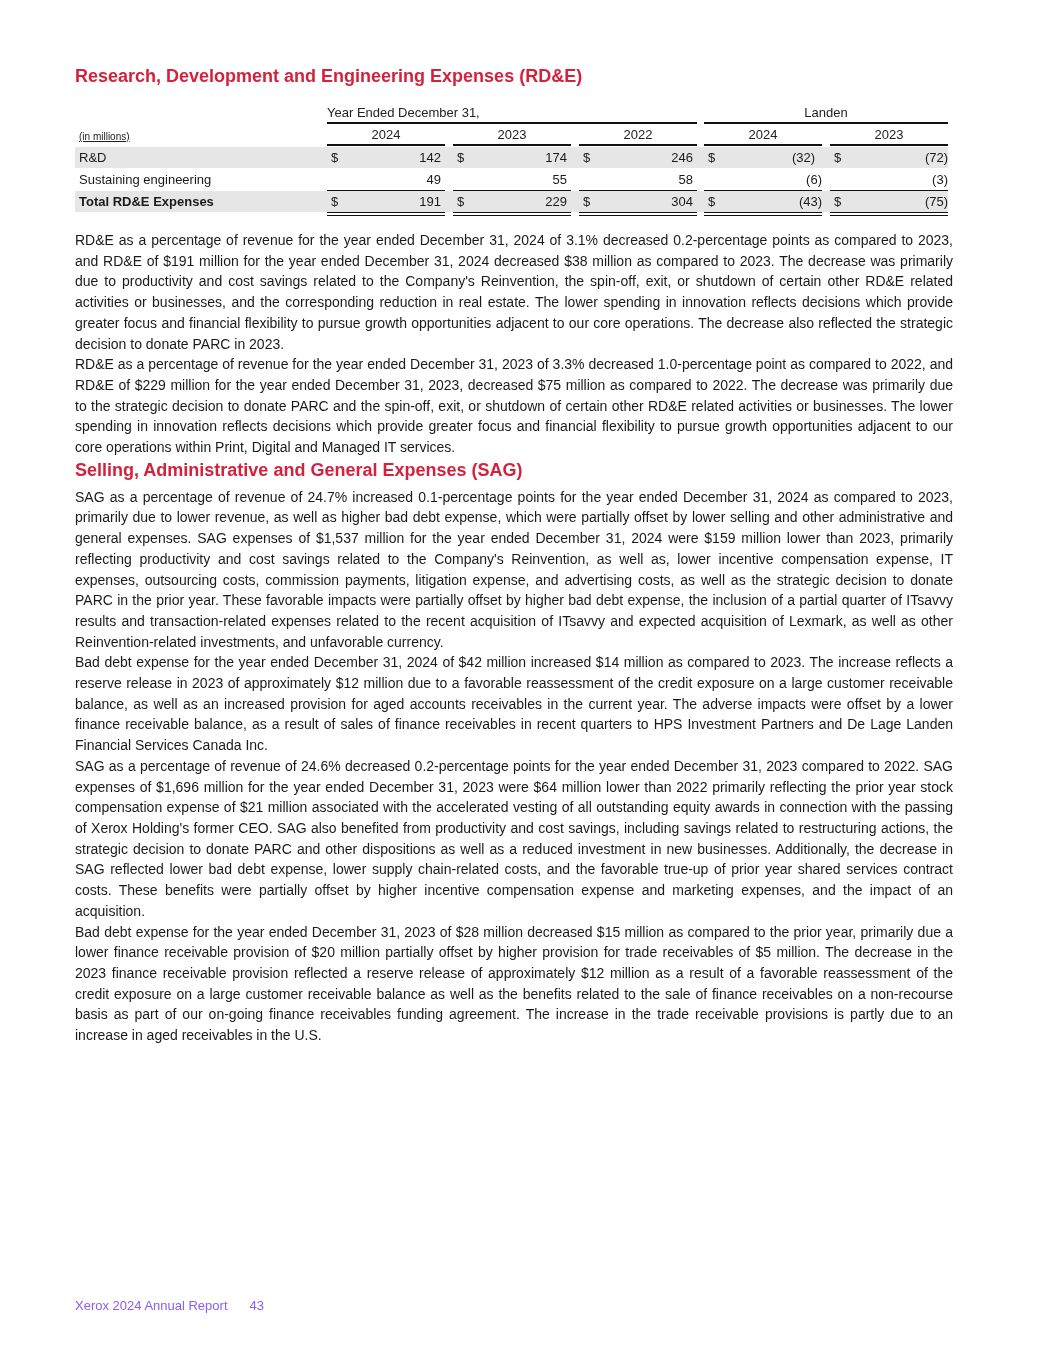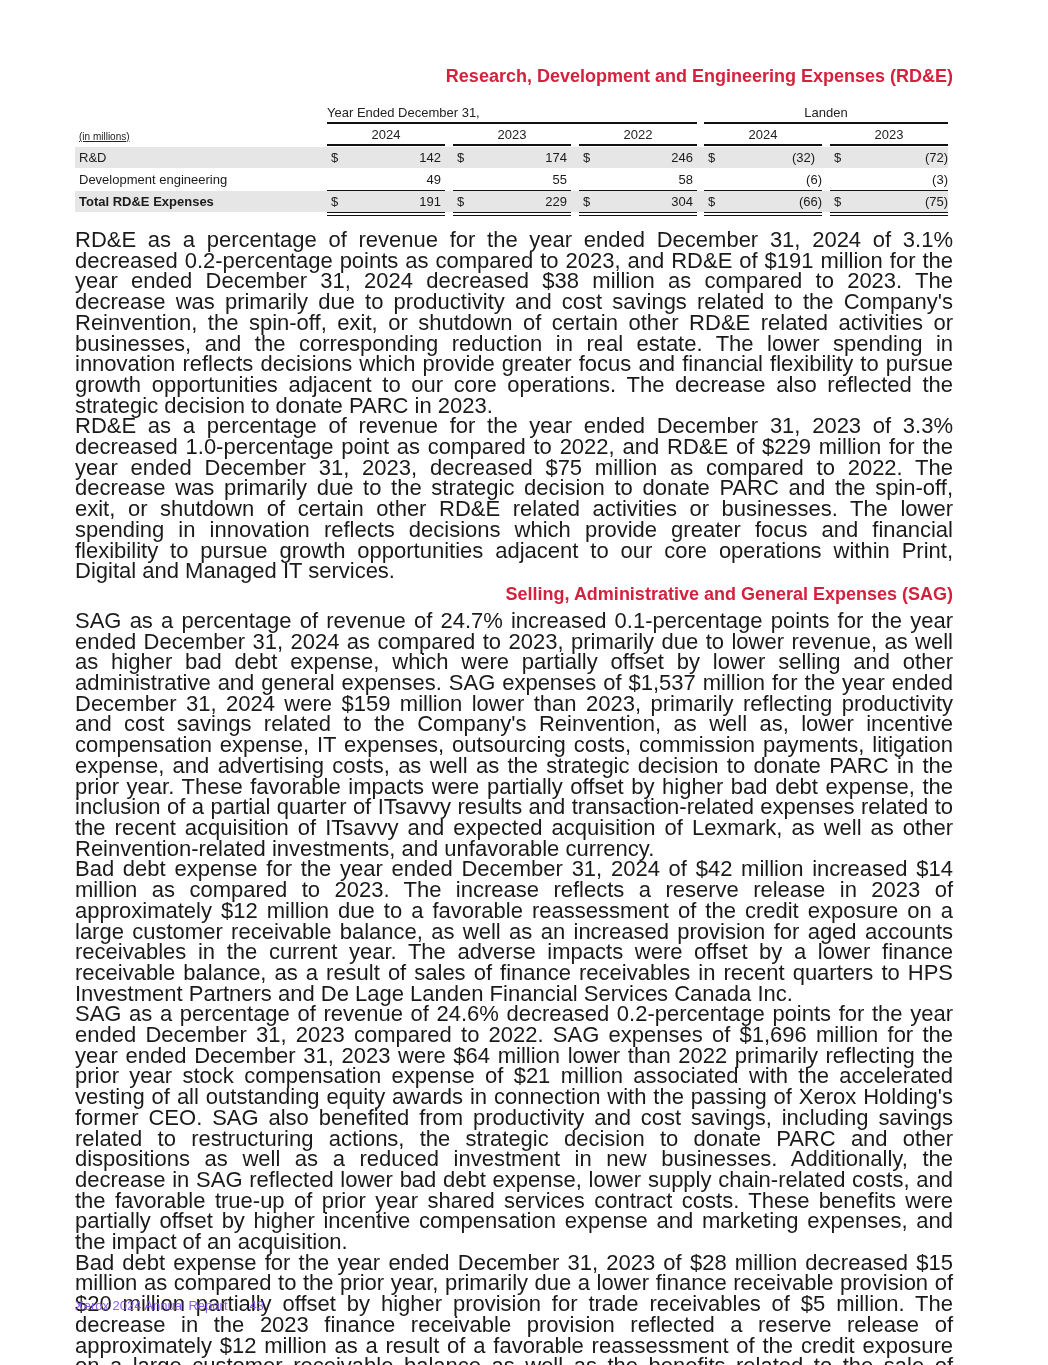--- a/index.html
+++ b/index.html
@@ -1,29 +1,29 @@
 <!DOCTYPE html>
 <html><head>
 <meta charset="utf-8">
 <style>
   html, body { margin: 0; padding: 0; background: #ffffff; }
   body { width: 1048px; height: 1365px; position: relative; font-family: "Liberation Sans", sans-serif; color: #1a1a1a; }
   .page { position: absolute; left: 75px; top: 64px; width: 878px; }
-  h2.section { color: #d4213d; font-family: "Liberation Sans", sans-serif; font-weight: bold; font-size: 18px; margin: 0; line-height: 24px; text-align: right; }
+  h2.section { color: #d4213d; font-family: "Liberation Sans", sans-serif; font-weight: bold; font-size: 18px; margin: 0; line-height: 24px; }
   .table-wrap { position: relative; margin-top: 17px; height: 108px; font-size: 13px; }
   .abs { position: absolute; white-space: nowrap; }
   .hdr { color: #222; }
   .rule { position: absolute; height: 0; border-top: 2px solid #111; }
   .rule.thin { border-top: 1px solid #111; }
   .dbl { position: absolute; height: 2px; border-top: 1px solid #111; border-bottom: 1px solid #111; }
   .rowbg { position: absolute; left: 0; width: 873px; height: 21px; background: #e6e6e6; }
   .cell { position: absolute; white-space: nowrap; line-height: 21px; }
   .right { text-align: right; }
   .unit { font-size: 10px; text-decoration: underline; color: #222; }
-  p.body { margin: 0; font-size: 22px; line-height: 20.7px; text-align: justify; }
+  p.body { margin: 0; font-size: 14px; line-height: 20.7px; text-align: justify; }
   .para-gap { margin-top: 9px; }
   .h-sag { margin-top: 9px; }
   .footer { position: absolute; left: 75px; top: 1298px; color: #8b5cf6; font-size: 13px; }
   .footer span { margin-right: 22px; }
 </style>
 </head>
 <body>
 
 <div class="page">
   <h2 class="section">Research, Development and Engineering Expenses (RD&amp;E)</h2>
@@ -58,21 +58,21 @@
       <div class="cell right" style="left:378px; width:114px; top:42px;">174</div>
       <div class="cell" style="left:508px; top:42px;">$</div>
       <div class="cell right" style="left:504px; width:114px; top:42px;">246</div>
       <div class="cell" style="left:633px; top:42px;">$</div>
       <div class="cell right" style="left:622px; width:118px; top:42px;">(32)</div>
       <div class="cell" style="left:759px; top:42px;">$</div>
       <div class="cell right" style="left:755px; width:118px; top:42px;">(72)</div>
     </div>
 
     <div>
-      <div class="cell" style="left:4px; top:64px;">Development engineering</div>
+      <div class="cell" style="left:4px; top:64px;">Sustaining engineering</div>
       <div class="cell right" style="left:252px; width:114px; top:64px;">49</div>
       <div class="cell right" style="left:378px; width:114px; top:64px;text-align:right;">55</div>
       <div class="cell right" style="left:504px; width:114px; top:64px;">58</div>
       <div class="cell right" style="left:629px; width:118px; top:64px;">(6)</div>
       <div class="cell right" style="left:755px; width:118px; top:64px;">(3)</div>
     </div>
 
     <div class="rule thin" style="left:252px; width:118px; top:85px;"></div>
     <div class="rule thin" style="left:378px; width:118px; top:85px;"></div>
     <div class="rule thin" style="left:504px; width:118px; top:85px;"></div>
@@ -81,21 +81,21 @@
 
     <div>
       <div class="cell" style="left:4px; top:86px; font-weight:bold;">Total RD&amp;E Expenses</div>
       <div class="cell" style="left:256px; top:86px;">$</div>
       <div class="cell right" style="left:252px; width:114px; top:86px;">191</div>
       <div class="cell" style="left:382px; top:86px;">$</div>
       <div class="cell right" style="left:378px; width:114px; top:86px;">229</div>
       <div class="cell" style="left:508px; top:86px;">$</div>
       <div class="cell right" style="left:504px; width:114px; top:86px;">304</div>
       <div class="cell" style="left:633px; top:86px;">$</div>
-      <div class="cell right" style="left:629px; width:118px; top:86px;">(66)</div>
+      <div class="cell right" style="left:629px; width:118px; top:86px;">(43)</div>
       <div class="cell" style="left:759px; top:86px;">$</div>
       <div class="cell right" style="left:755px; width:118px; top:86px;">(75)</div>
     </div>
 
     <div class="dbl" style="left:252px; width:118px; top:107px;"></div>
     <div class="dbl" style="left:378px; width:118px; top:107px;"></div>
     <div class="dbl" style="left:504px; width:118px; top:107px;"></div>
     <div class="dbl" style="left:629px; width:118px; top:107px;"></div>
     <div class="dbl" style="left:755px; width:118px; top:107px;"></div>
   </div>

